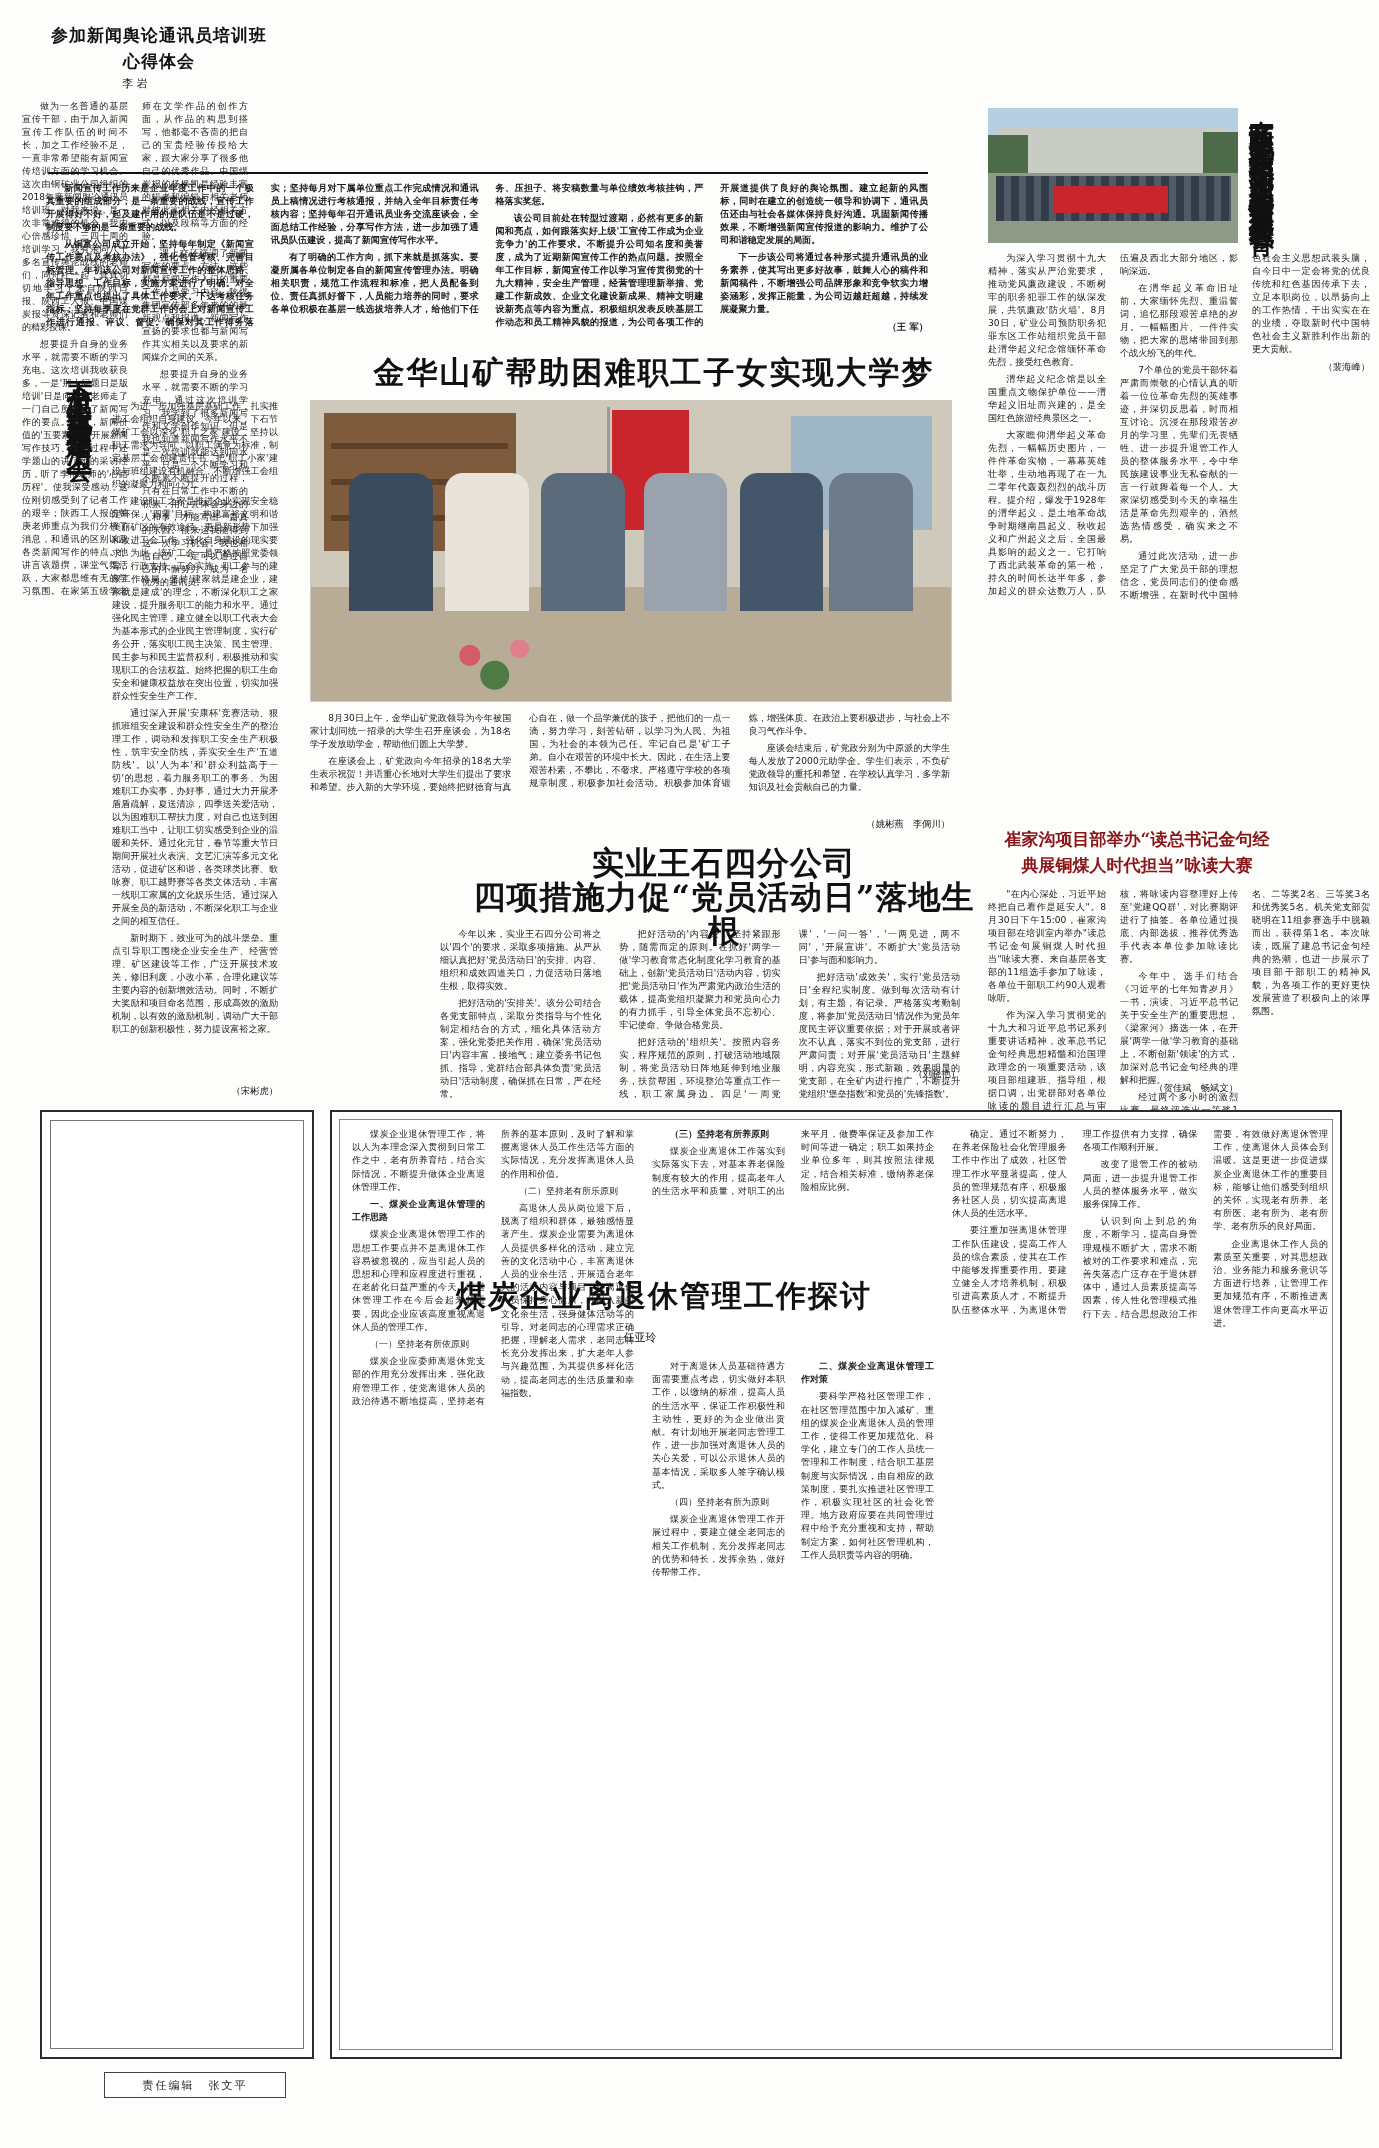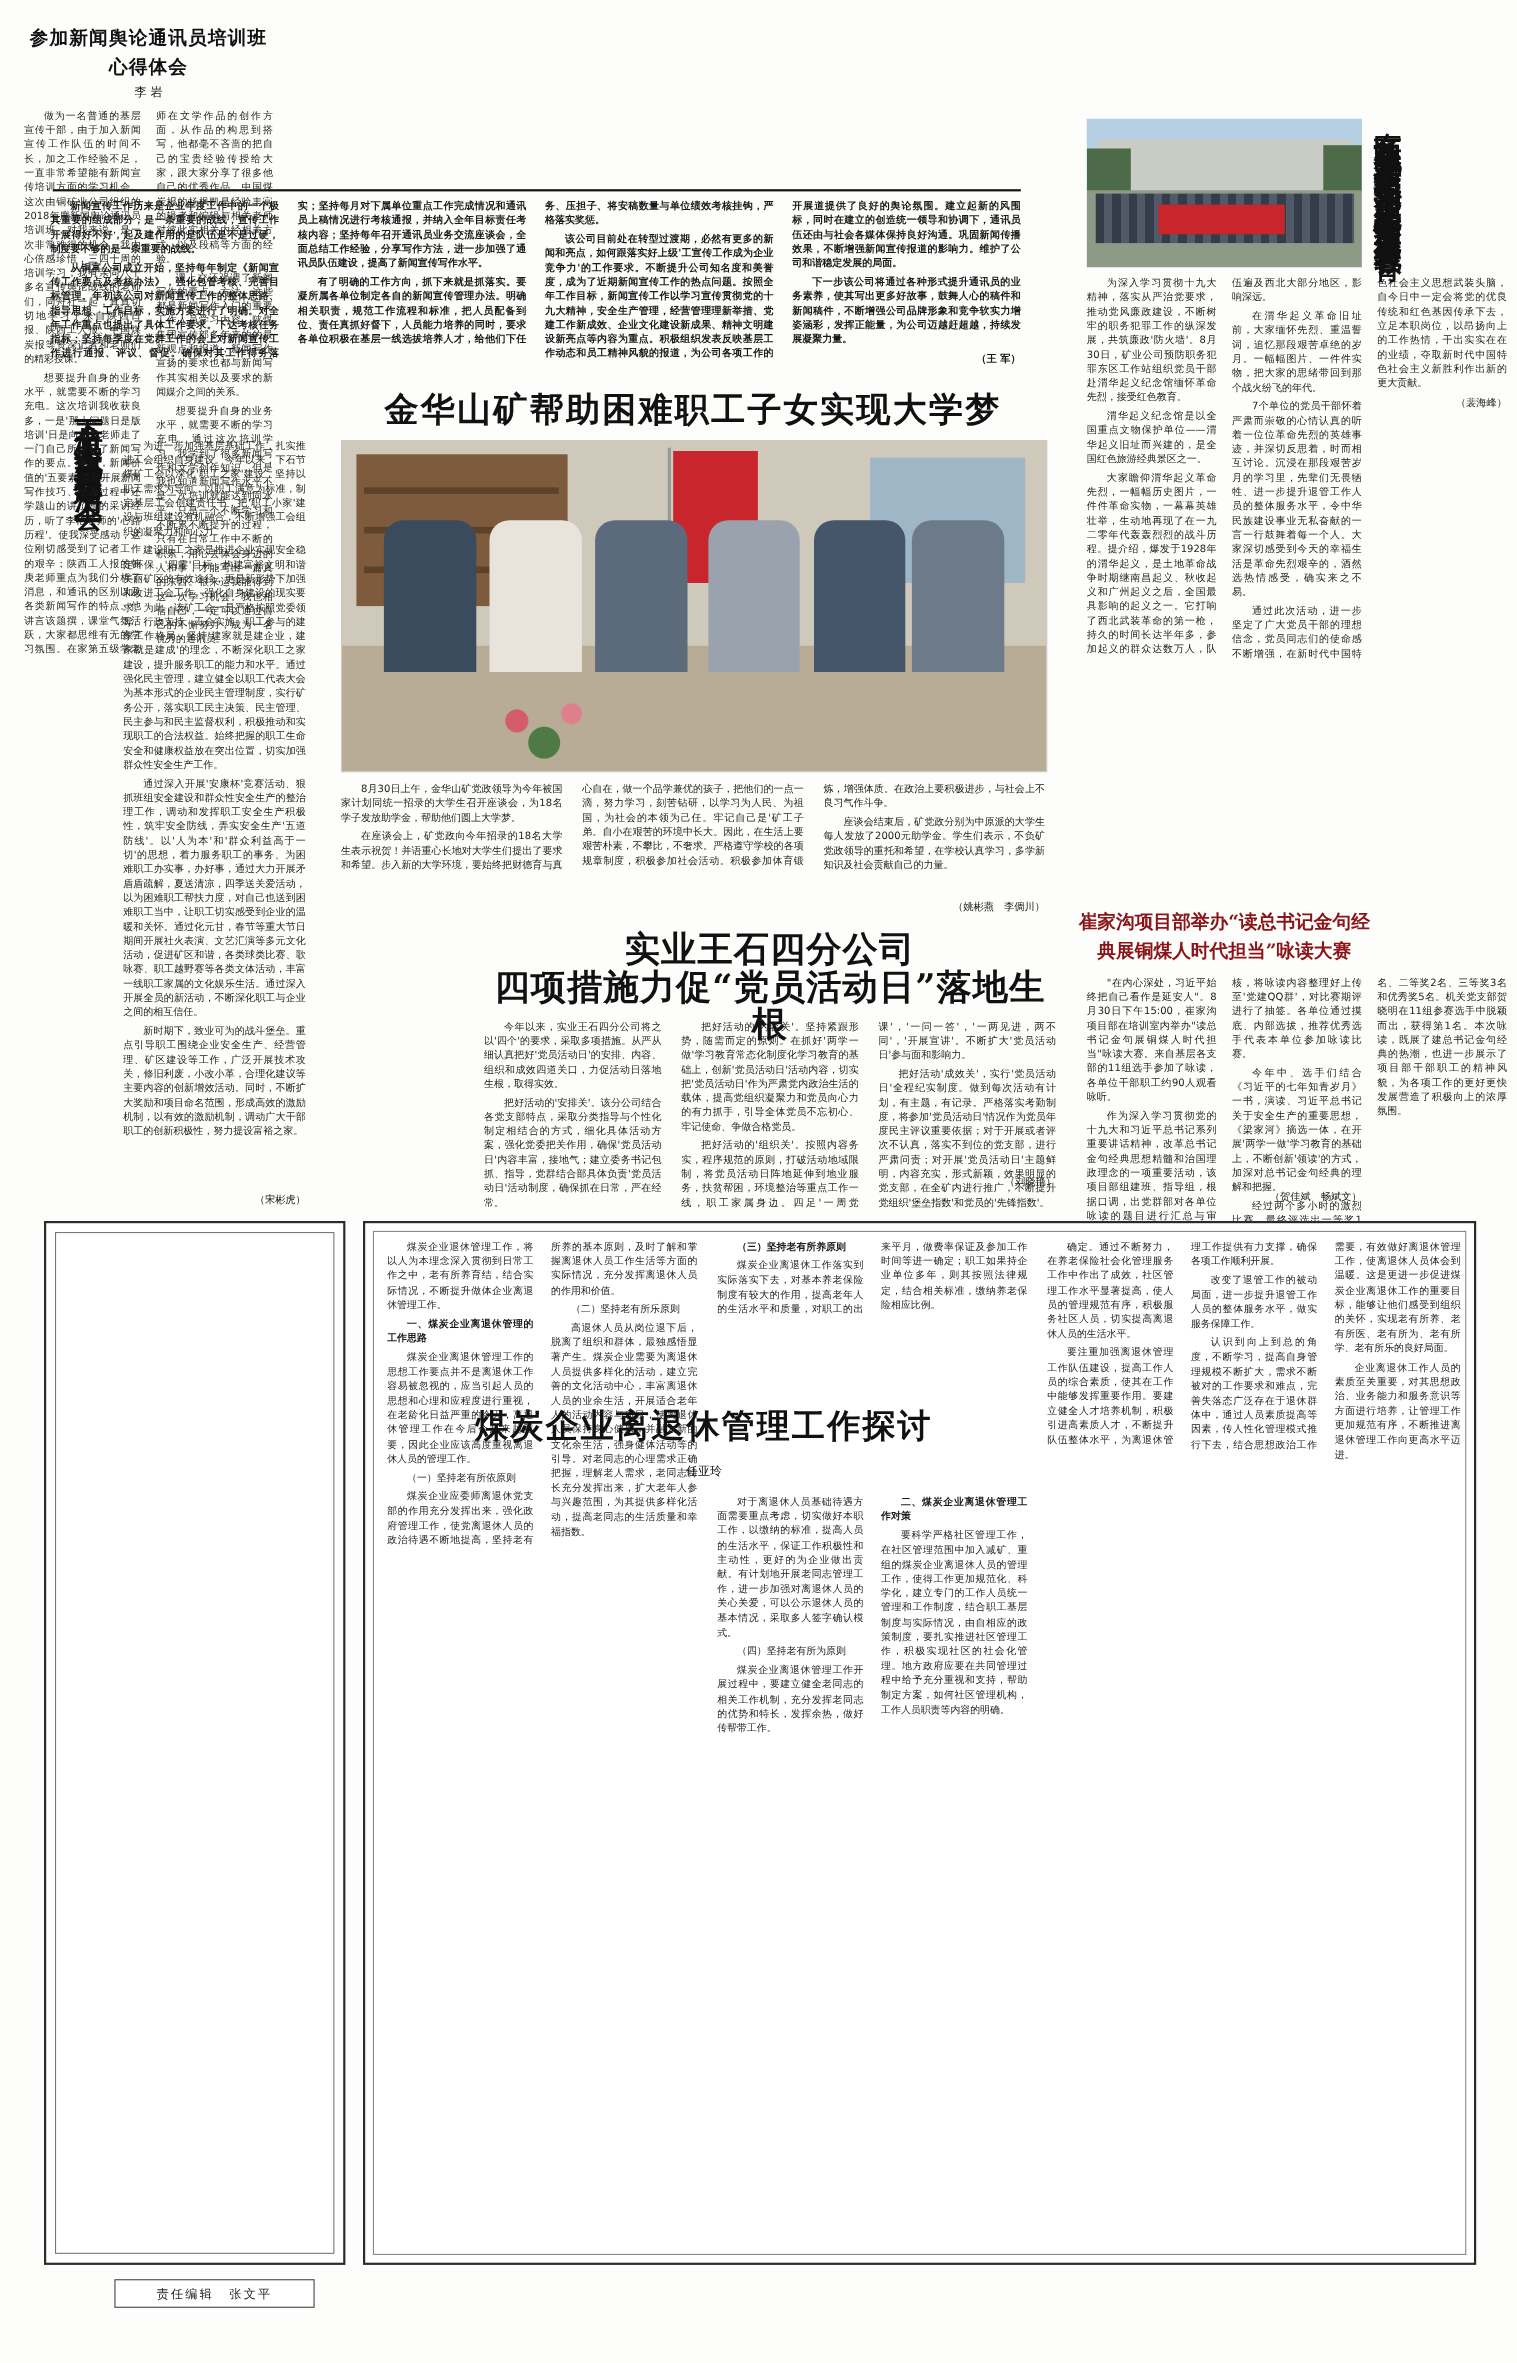--- a/index.html
+++ b/index.html
@@ -43,21 +43,21 @@
     font-family:"DejaVu Serif","Liberation Serif",serif;
     font-size:30px;font-weight:bold;letter-spacing:4px;color:#111;
   }
   .paper-name .en{
     font-size:11px;letter-spacing:2px;color:#333;margin-top:3px;
   }
 
   
   .hl{  
     font-family:"DejaVu Serif","Liberation Serif",serif;
-    font-weight:bold;color:#111;
+    font-weight:bold;color:#111;margin-left:24px;
   }
   .body-col{
     font-size:9.3px;line-height:13.2px;text-align:justify;color:#1a1a1a;
     font-family:"DejaVu Sans","Liberation Sans",sans-serif;
   }
   .body-col p{margin:0 0 4px 0;text-indent:2em;}
   .sig{ text-align:right;font-size:9.3px;margin-top:4px;color:#1a1a1a;}
 
   
   .a1-title{

